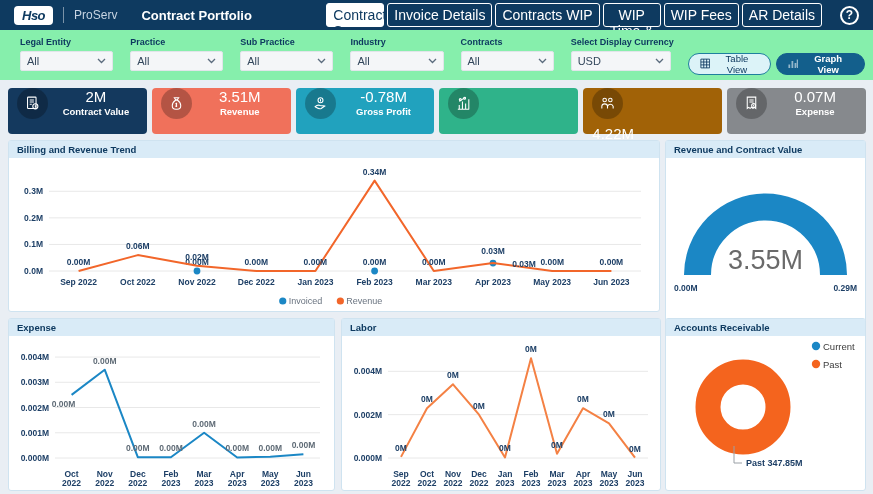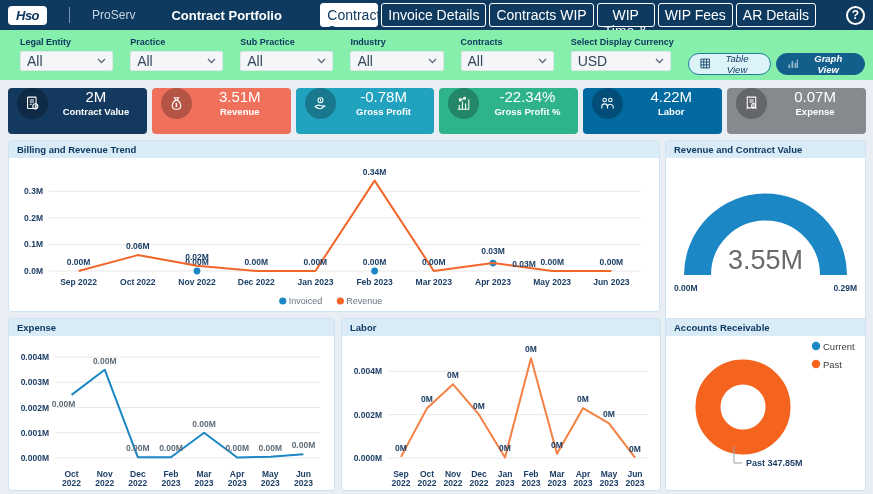--- a/index.html
+++ b/index.html
@@ -2,21 +2,21 @@
 <html><head>
 <meta charset="utf-8">
 <style>
   * { margin:0; padding:0; box-sizing:border-box; }
   html,body { width:873px; height:494px; }
   body { font-family:"Liberation Sans", sans-serif; background:#e9eef4; overflow:hidden; position:relative; }
   .app { position:absolute; inset:0; }
 
   
   .topbar { position:absolute; top:0; left:0; right:0; height:30px; background:#0e3a60;
-            display:flex; align-items:center; padding:0 8px; gap:22px; }
+            display:flex; align-items:center; padding:0 14px; gap:10px; }
   .logo-box { background:#fff; color:#0e3a60; font-weight:bold; font-style:italic;
               font-size:13px; padding:2px 8px; border-radius:4px; letter-spacing:-0.5px; }
   .top-divider { width:1px; height:16px; background:rgba(255,255,255,.45); }
   .proserv { font-size:12px; color:#c7d4e2; }
   .app-title { font-size:13px; font-weight:bold; color:#fff; margin-left:14px; }
   .nav { margin-left:auto; display:flex; gap:3px; align-items:center; }
   .nav .nav-btn { border:1px solid #fff; border-radius:3px; background:transparent; color:#fff;
                   font-family:inherit; font-size:14px; line-height:1.15; padding:3px 6px; height:24px; cursor:pointer; }
   .nav .nav-btn.two-line { width:58px; white-space:normal; }
   .nav .nav-btn.active { background:#fff; color:#0e3a60; }
@@ -25,24 +25,24 @@
                  margin-left:8px; cursor:pointer; }
 
   
   .filterbar { position:absolute; top:30px; left:0; right:0; height:50px; background:#86efac;
                display:flex; padding:5px 8px 0 20px; gap:17px; }
   .fgroup { width:96px; }
   .fgroup.wide { width:100px; }
   .flabel { font-size:9px; font-weight:bold; color:#0e3a60; margin:2px 0 4px; white-space:nowrap; }
   .fselect { height:20px; background:#f4f6f8; border:1px solid #e1e5ea; border-radius:2px;
              display:flex; align-items:center; justify-content:space-between; padding:0 6px;
-             font-size:14px; color:#33475c; cursor:pointer; }
+             font-size:11px; color:#33475c; cursor:pointer; }
   .view-toggle { margin-left:auto; display:flex; gap:5px; align-items:center; padding-top:12px; }
   .btn-pill { height:22px; border-radius:12px; display:flex; align-items:center; gap:5px;
-              padding:0 11px; font-size:9.5px; cursor:pointer; font-family:inherit;font-style:italic; }
+              padding:0 11px; font-size:9.5px; cursor:pointer; font-family:inherit; }
   .btn-table { background:#dcf3f8; border:1px solid #1f7f9e; color:#0e3a60; }
   .btn-graph { background:#135f8c; border:1px solid #135f8c; color:#fff; font-weight:bold; }
 
   
   .kpi-row { position:absolute; top:88px; left:8px; width:858px; height:46px; display:flex; gap:5px; }
   .kpi { flex:1; border-radius:4px; display:flex; align-items:flex-start; padding:0 9px; gap:6px; color:#fff; }
   .kpi-icon { width:31px; height:31px; border-radius:50%; background:rgba(0,0,0,.25); flex:none;
               display:flex; align-items:center; justify-content:center; }
   .kpi-text { flex:1; text-align:center; }
   .kpi-value { font-size:15px; }
@@ -197,26 +197,22 @@
     </div>
     <div class="kpi" style="background: rgb(47, 179, 138);">
       <div class="kpi-icon">
         <svg width="17" height="17" viewBox="0 0 24 24" fill="none" stroke="#fff" stroke-width="1.5">
             <path d="M4 20h16 M6 20v-6 M10.5 20V9 M15 20v-8 M19.5 20V6"></path>
             <circle cx="7.5" cy="6.5" r="1.4"></circle>
             <circle cx="13.5" cy="4.5" r="1.4"></circle>
             <path d="M6 9l9-6"></path>
           </svg>
       </div>
-      <div class="kpi-text">
-        <div class="kpi-value">-22.34%</div>
-        <div class="kpi-label">Gross Profit %</div>
-      </div>
-    </div>
-    <div class="kpi" style="background: #0369a1;">
+    </div>
+    <div class="kpi" style="background: #a16207; flex-direction: column;">
       <div class="kpi-icon">
         <svg width="17" height="17" viewBox="0 0 24 24" fill="none" stroke="#fff" stroke-width="1.5">
             <circle cx="8" cy="7" r="2.5"></circle>
             <circle cx="16" cy="7" r="2.5"></circle>
             <path d="M4 19v-3c0-2 1.8-3.5 4-3.5s4 1.5 4 3.5v3 M12 16c.5-1.8 2-3 4-3s3.6 1.2 4 3v3"></path>
           </svg>
       </div>
       <div class="kpi-text">
         <div class="kpi-value">4.22M</div>
         <div class="kpi-label">Labor</div>

